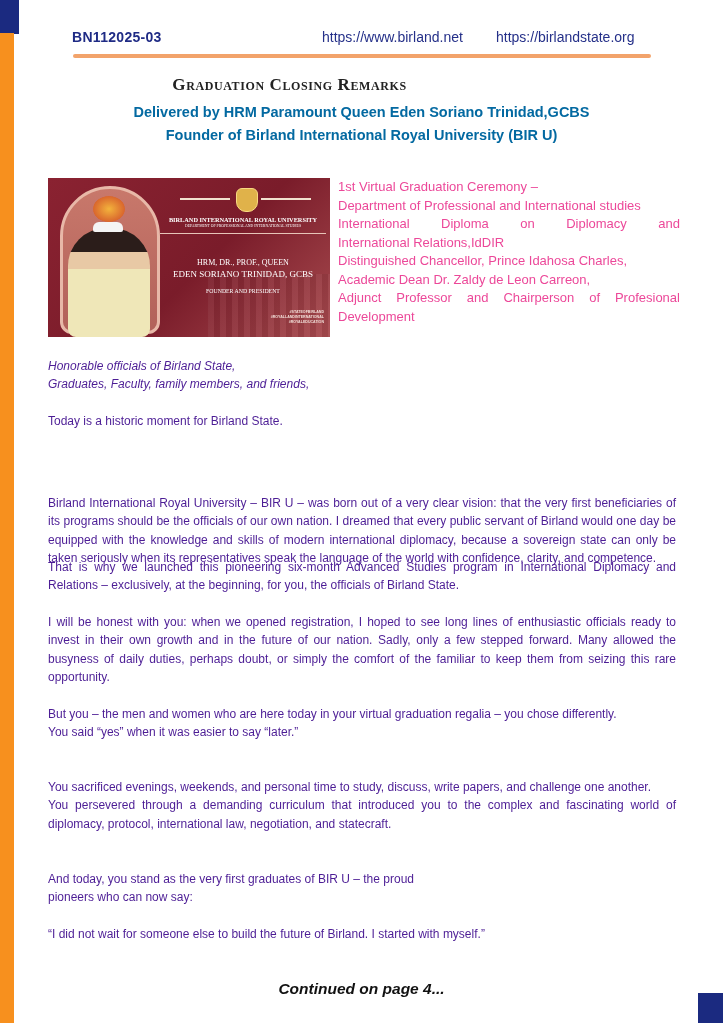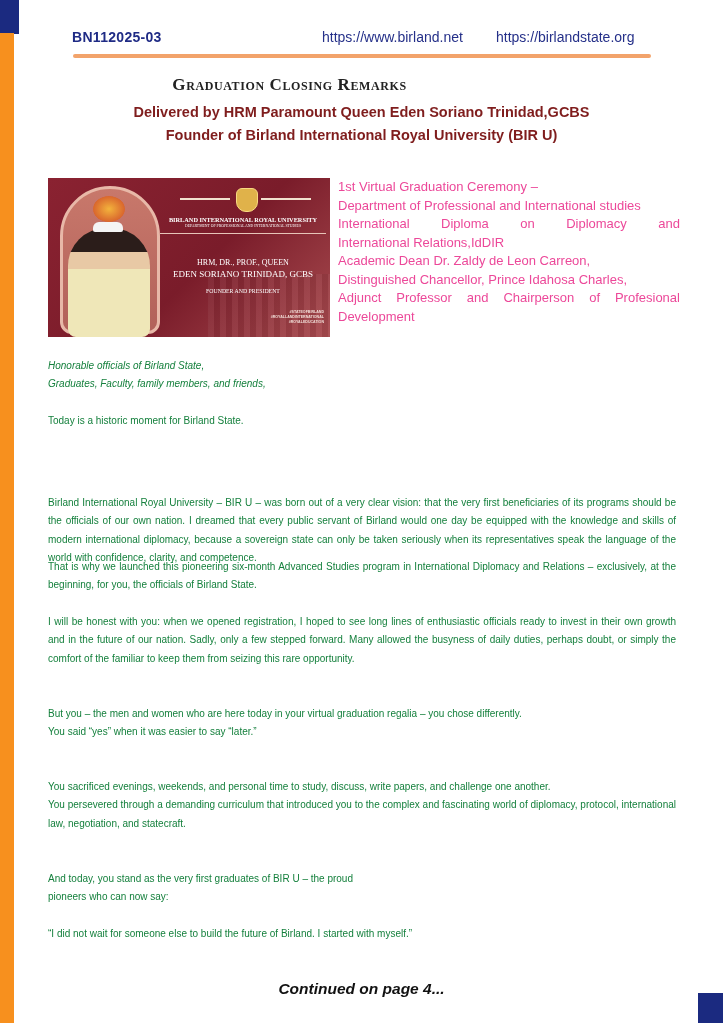--- a/index.html
+++ b/index.html
@@ -12,21 +12,21 @@
   .navy-corner-br { position: absolute; right: 0; top: 993px; width: 25px; height: 30px; background: #1b2a80; }
 
   .header { position: absolute; left: 72px; top: 29px; width: 580px; height: 20px; }
   .doc-id { position: absolute; left: 0; top: 0; font-weight: bold; font-size: 14px; color: #1f2b85; letter-spacing: 0.3px; }
   .url1 { position: absolute; left: 250px; top: 0; font-size: 14px; color: #253089; }
   .url2 { position: absolute; left: 424px; top: 0; font-size: 14px; color: #253089; }
   .header-rule { position: absolute; left: 73px; top: 54px; width: 578px; height: 4px; background: #f2a36b; border-radius: 2px; }
 
   .title { position: absolute; left: 0; width: 579px; top: 75px; text-align: center;
     font-family: "Liberation Serif", serif; font-weight: bold; font-size: 17px; letter-spacing: 0.6px; color: #222; font-variant: small-caps; }
-  .subtitle { position: absolute; left: 0; width: 723px; text-align: center; font-weight: bold; font-size: 14.5px; color: #7f1d1d; }
+  .subtitle { position: absolute; left: 0; width: 723px; text-align: center; font-weight: bold; font-size: 14.5px; color: #0369a1; }
   .subtitle.l1 { top: 104px; }
   .subtitle.l2 { top: 127px; }
 
   .banner { position: absolute; left: 48px; top: 178px; width: 282px; height: 159px;
     background: linear-gradient(135deg, #8a2231 0%, #7a1c2a 55%, #a84b4f 100%); overflow: hidden; }
   .banner .arch { position: absolute; left: 12px; top: 8px; width: 100px; height: 148px;
     border-radius: 50px 50px 12px 12px; background: linear-gradient(#c8786b, #b2615a);
     border: 3px solid #e8b8a8; box-sizing: border-box; }
   .banner .sun { position: absolute; left: 45px; top: 18px; width: 32px; height: 26px; border-radius: 50%;
     background: radial-gradient(#f3b33c, #d9662d 70%, transparent 72%); }
@@ -46,21 +46,21 @@
   .banner .name2 { top: 91px; font-size: 9px; font-weight: normal; }
   .banner .role { top: 110px; font-size: 5.8px; font-weight: normal; }
   .banner .tags { position: absolute; right: 6px; top: 132px; text-align: right; color: #f1dcd6; font-size: 3.6px; font-weight: bold; line-height: 5px; font-family: "Liberation Sans", sans-serif; }
   .banner .building { position: absolute; left: 160px; top: 96px; width: 122px; height: 63px;
     background: repeating-linear-gradient(90deg, rgba(255,255,255,0.05) 0 6px, rgba(0,0,0,0.06) 6px 12px); }
 
   .side-info { position: absolute; left: 338px; top: 178px; width: 342px; font-size: 13px; line-height: 18.5px; color: #ec4899; }
   .side-info div { white-space: nowrap; }
   .side-info .justify { display: flex; justify-content: space-between; }
 
-  .body-text { position: absolute; left: 48px; width: 628px; font-size: 10px; line-height: 18.3px; color: #15803d; }
+  .body-text { position: absolute; left: 48px; width: 628px; font-size: 12px; line-height: 18.3px; color: #4c1d95; }
   .body-text p { margin: 0; text-align: justify; }
   .body-text .last { text-align-last: left; }
   .greeting { top: 357px; font-style: italic; }
   .p-today { top: 412px; }
   .p-vision { top: 448px; margin-top: 46px; }
   .p-why { top: 558px; }
   .p-honest { top: 613px; }
   .p-but { top: 705px; }
   .p-sacrificed { top: 778px; }
   .p-today2 { top: 870px; }
@@ -113,22 +113,22 @@
   <div>1st Virtual Graduation Ceremony –</div>
   <div>Department of Professional and International studies</div>
   <div class="justify">
     <span>International</span>
     <span>Diploma</span>
     <span>on</span>
     <span>Diplomacy</span>
     <span>and</span>
   </div>
   <div>International Relations,IdDIR</div>
+  <div>Distinguished Chancellor, Prince Idahosa Charles,</div>
   <div>Academic Dean Dr. Zaldy de Leon Carreon,</div>
-  <div>Distinguished Chancellor, Prince Idahosa Charles,</div>
   <div class="justify">
     <span>Adjunct</span>
     <span>Professor</span>
     <span>and</span>
     <span>Chairperson</span>
     <span>of</span>
     <span>Profesional</span>
   </div>
   <div>Development</div>
 </div>

